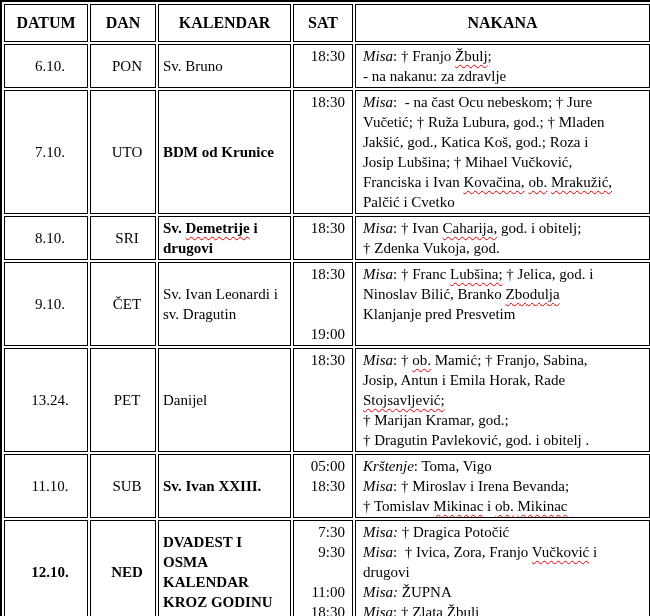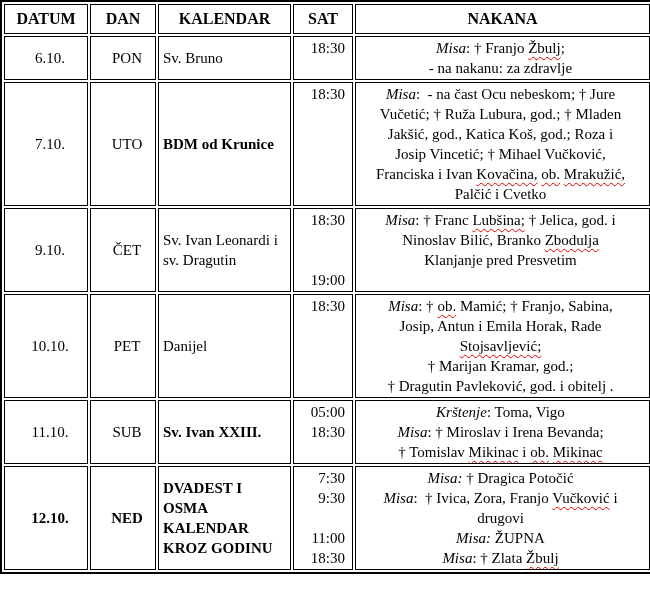--- a/index.html
+++ b/index.html
@@ -21,29 +21,29 @@
   th, td {
     border: 1.5px solid #000000;
     font-size: 15px;
     padding: 1px 4px;
     overflow: hidden;
   }
   th {
     font-weight: bold;
     font-size: 16px;
     text-align: center;
-    height: 30px;
+    height: 38px;
     vertical-align: middle;
     padding: 1px 2px;
   }
   td { vertical-align: top; }
   td.c-datum, td.c-dan { vertical-align: middle; text-align: center; padding-left: 12px; }
   td.c-kalendar { vertical-align: middle; text-align: left; }
   td.c-sat { text-align: right; padding-right: 7px; padding-left: 16px; }
-  td.c-nakana { text-align: center; padding-left: 7px; padding-right: 11px; }
+  td.c-nakana { text-align: left; padding-left: 7px; padding-right: 11px; }
   .line { line-height: 20px; white-space: pre-wrap; }
   .slot { line-height: 20px; min-height: 20px; white-space: nowrap; }
   .bold { font-weight: bold; }
   .sq {
     text-decoration: underline;
     text-decoration-style: wavy;
     text-decoration-color: #e00000;
     text-decoration-thickness: 1px;
     text-underline-offset: 2.5px;
   }
@@ -90,23 +90,38 @@
         <td class="c-kalendar bold">
           <div class="line">BDM od Krunice</div>
         </td>
         <td class="c-sat">
           <div class="slot">18:30</div>
         </td>
         <td class="c-nakana">
           <div class="line"><i>Misa</i>:  - na čast Ocu nebeskom; † Jure</div>
           <div class="line">Vučetić; † Ruža Lubura, god.; † Mladen</div>
           <div class="line">Jakšić, god., Katica Koš, god.; Roza i</div>
-          <div class="line">Josip Vincetić; † Mihael Vučković,</div>
+          <div class="line">Josip Lubšina; † Mihael Vučković,</div>
           <div class="line">Franciska i Ivan <span class="sq">Kovačina,</span> <span class="sq">ob.</span> <span class="sq">Mrakužić,</span></div>
           <div class="line">Palčić i Cvetko</div>
+        </td>
+      </tr>
+      <tr>
+        <td class="c-datum">8.10.</td>
+        <td class="c-dan">SRI</td>
+        <td class="c-kalendar bold">
+          <div class="line">Sv. <span class="sq">Demetrije</span> i</div>
+          <div class="line">drugovi</div>
+        </td>
+        <td class="c-sat">
+          <div class="slot">18:30</div>
+        </td>
+        <td class="c-nakana">
+          <div class="line"><i>Misa</i>: † Ivan <span class="sq">Caharija,</span> god. i obitelj;</div>
+          <div class="line">† Zdenka Vukoja, god.</div>
         </td>
       </tr>
       <tr>
         <td class="c-datum">9.10.</td>
         <td class="c-dan">ČET</td>
         <td class="c-kalendar">
           <div class="line">Sv. Ivan Leonardi i</div>
           <div class="line">sv. Dragutin</div>
         </td>
         <td class="c-sat">
@@ -115,21 +130,21 @@
           <div class="slot">&nbsp;</div>
           <div class="slot">19:00</div>
         </td>
         <td class="c-nakana">
           <div class="line"><i>Misa</i>: † Franc <span class="sq">Lubšina;</span> † Jelica, god. i</div>
           <div class="line">Ninoslav Bilić, Branko <span class="sq">Zbodulja</span></div>
           <div class="line">Klanjanje pred Presvetim</div>
         </td>
       </tr>
       <tr>
-        <td class="c-datum">10.10.</td>
+        <td class="c-datum">13.24.</td>
         <td class="c-dan">PET</td>
         <td class="c-kalendar">
           <div class="line">Danijel</div>
         </td>
         <td class="c-sat">
           <div class="slot">18:30</div>
         </td>
         <td class="c-nakana">
           <div class="line"><i>Misa</i>: † <span class="sq">ob.</span> Mamić; † Franjo, Sabina,</div>
           <div class="line">Josip, Antun i Emila Horak, Rade</div>

